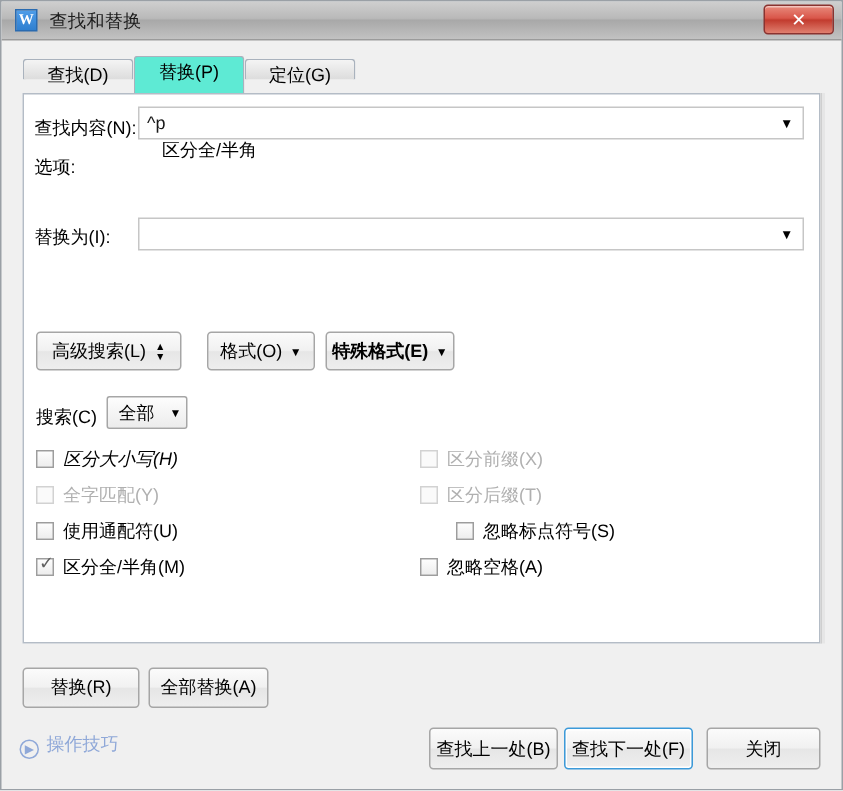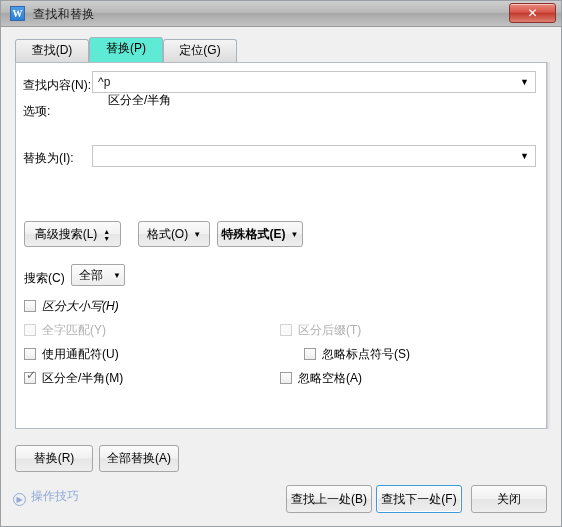--- a/index.html
+++ b/index.html
@@ -73,21 +73,21 @@
 
   
   #tabstrip {
     position: absolute;
     left: 14px; top: 38px;
     height: 24px;
   }
   .tab {
     position: absolute;
     top: 0;
-    height: 23px;
+    height: 14px;
     box-sizing: border-box;
     border: 1px solid #a9b2bd;
     border-bottom: none;
     background: linear-gradient(to bottom, #f4f4f4, #dcdcdc);
     border-radius: 3px 3px 0 0;
     font-size: 12px;
     line-height: 21px;
     text-align: center;
     padding: 0 9px;
     color: #000;
@@ -305,20 +305,23 @@
   <div class="cbrow disabled" style="left:23px; top:321px;">
     <span class="cbbox"></span><span>全字匹配(Y)</span>
   </div>
   <div class="cbrow" style="left:23px; top:345px;">
     <span class="cbbox"></span><span>使用通配符(U)</span>
   </div>
   <div class="cbrow" style="left:23px; top:369px;">
     <span class="cbbox"><span class="tick">✓</span></span><span>区分全/半角(M)</span>
   </div>
 
+  <div class="cbrow disabled" style="left:279px; top:297px;">
+    <span class="cbbox"></span><span>区分前缀(X)</span>
+  </div>
   <div class="cbrow disabled" style="left:279px; top:321px;">
     <span class="cbbox"></span><span>区分后缀(T)</span>
   </div>
   <div class="cbrow" style="left:279px; top:345px;margin-left:24px;">
     <span class="cbbox"></span><span>忽略标点符号(S)</span>
   </div>
   <div class="cbrow" style="left:279px; top:369px;">
     <span class="cbbox"></span><span>忽略空格(A)</span>
   </div>
 

